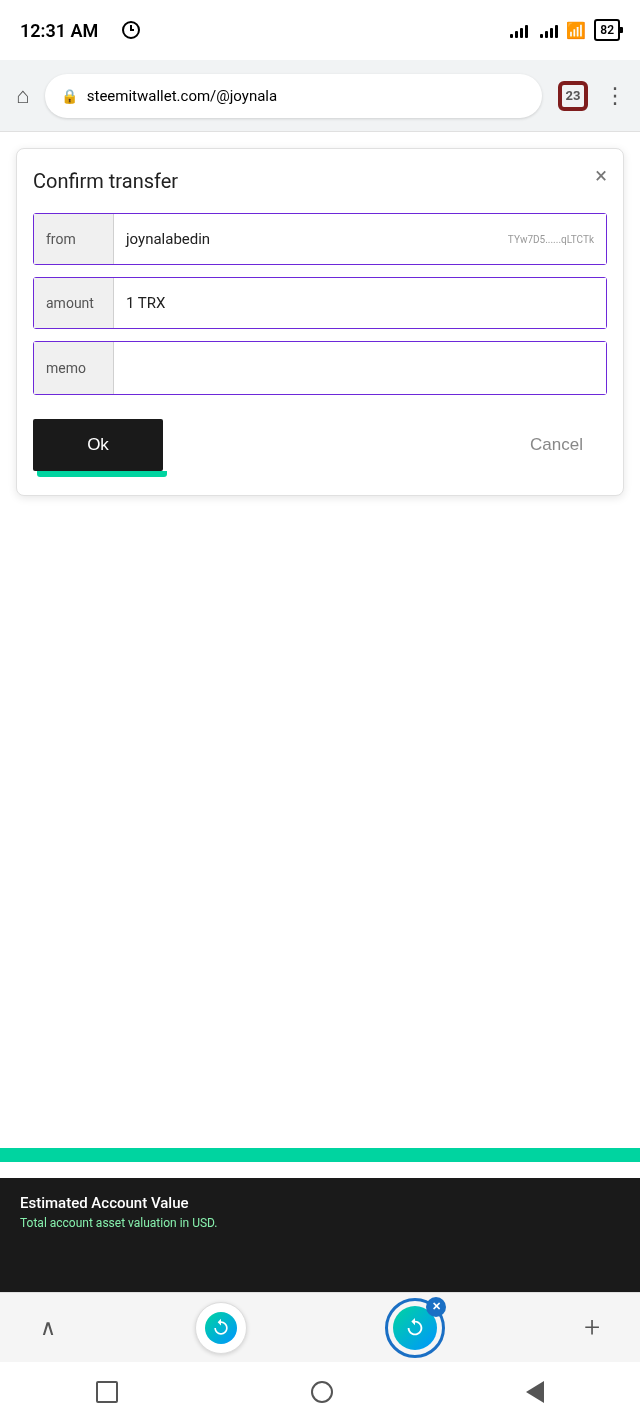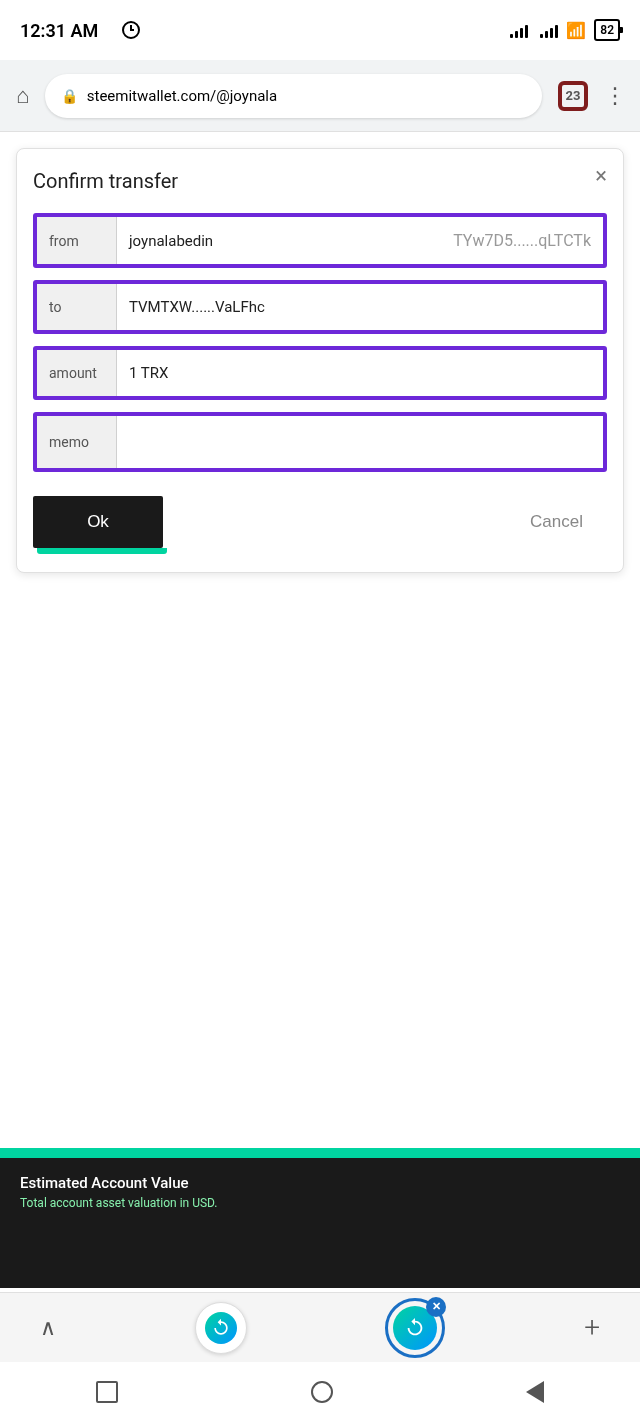--- a/index.html
+++ b/index.html
@@ -153,21 +153,21 @@
       font-size: 22px;
       color: #777;
       cursor: pointer;
       line-height: 1;
     }
 
     
     .field-row {
       display: flex;
       align-items: stretch;
-      border: 4px solid #6d28d9;
+      border: 1px solid #6d28d9;
       border-radius: 3px;
       margin-bottom: 12px;
       min-height: 52px;
       background: #fafafa;
     }
     .field-label {
       min-width: 80px;
       padding: 14px 12px;
       font-size: 14px;
       color: #555;
@@ -180,21 +180,21 @@
       flex: 1;
       padding: 14px 12px;
       font-size: 15px;
       color: #212121;
       display: flex;
       align-items: center;
       justify-content: space-between;
       background: #fff;
     }
     .field-value-secondary {
-      font-size: 16px;
+      font-size: 10px;
       color: #999;
     }
     .field-value-memo {
       background: #fff;
       flex: 1;
       min-height: 52px;
     }
 
     
     .button-row {
@@ -239,21 +239,21 @@
     .bottom-teal-bar {
       position: absolute;
       bottom: 260px;
       left: 0;
       right: 0;
       height: 14px;
       background: #00d4a0;
     }
     .bottom-dark-section {
       position: absolute;
-      bottom: 134px;
+      bottom: 114px;
       left: 0;
       right: 0;
       height: 130px;
       background: #1a1a1a;
       padding: 16px 20px;
     }
     .estimated-title {
       font-size: 15px;
       color: #fff;
       font-weight: 500;
@@ -459,26 +459,20 @@
     <div class="dialog-close">×</div>
 
     <div class="field-row">
       <div class="field-label">from</div>
       <div class="field-value">
         <span>joynalabedin</span>
         <span class="field-value-secondary">TYw7D5......qLTCTk</span>
       </div>
     </div>
 
-    <div class="field-row">
-      <div class="field-label">to</div>
-      <div class="field-value">
-        <span>TVMTXW......VaLFhc</span>
-      </div>
-    </div>
 
     <div class="field-row">
       <div class="field-label">amount</div>
       <div class="field-value">
         <span>1  TRX</span>
       </div>
     </div>
 
     <div class="field-row">
       <div class="field-label">memo</div>

